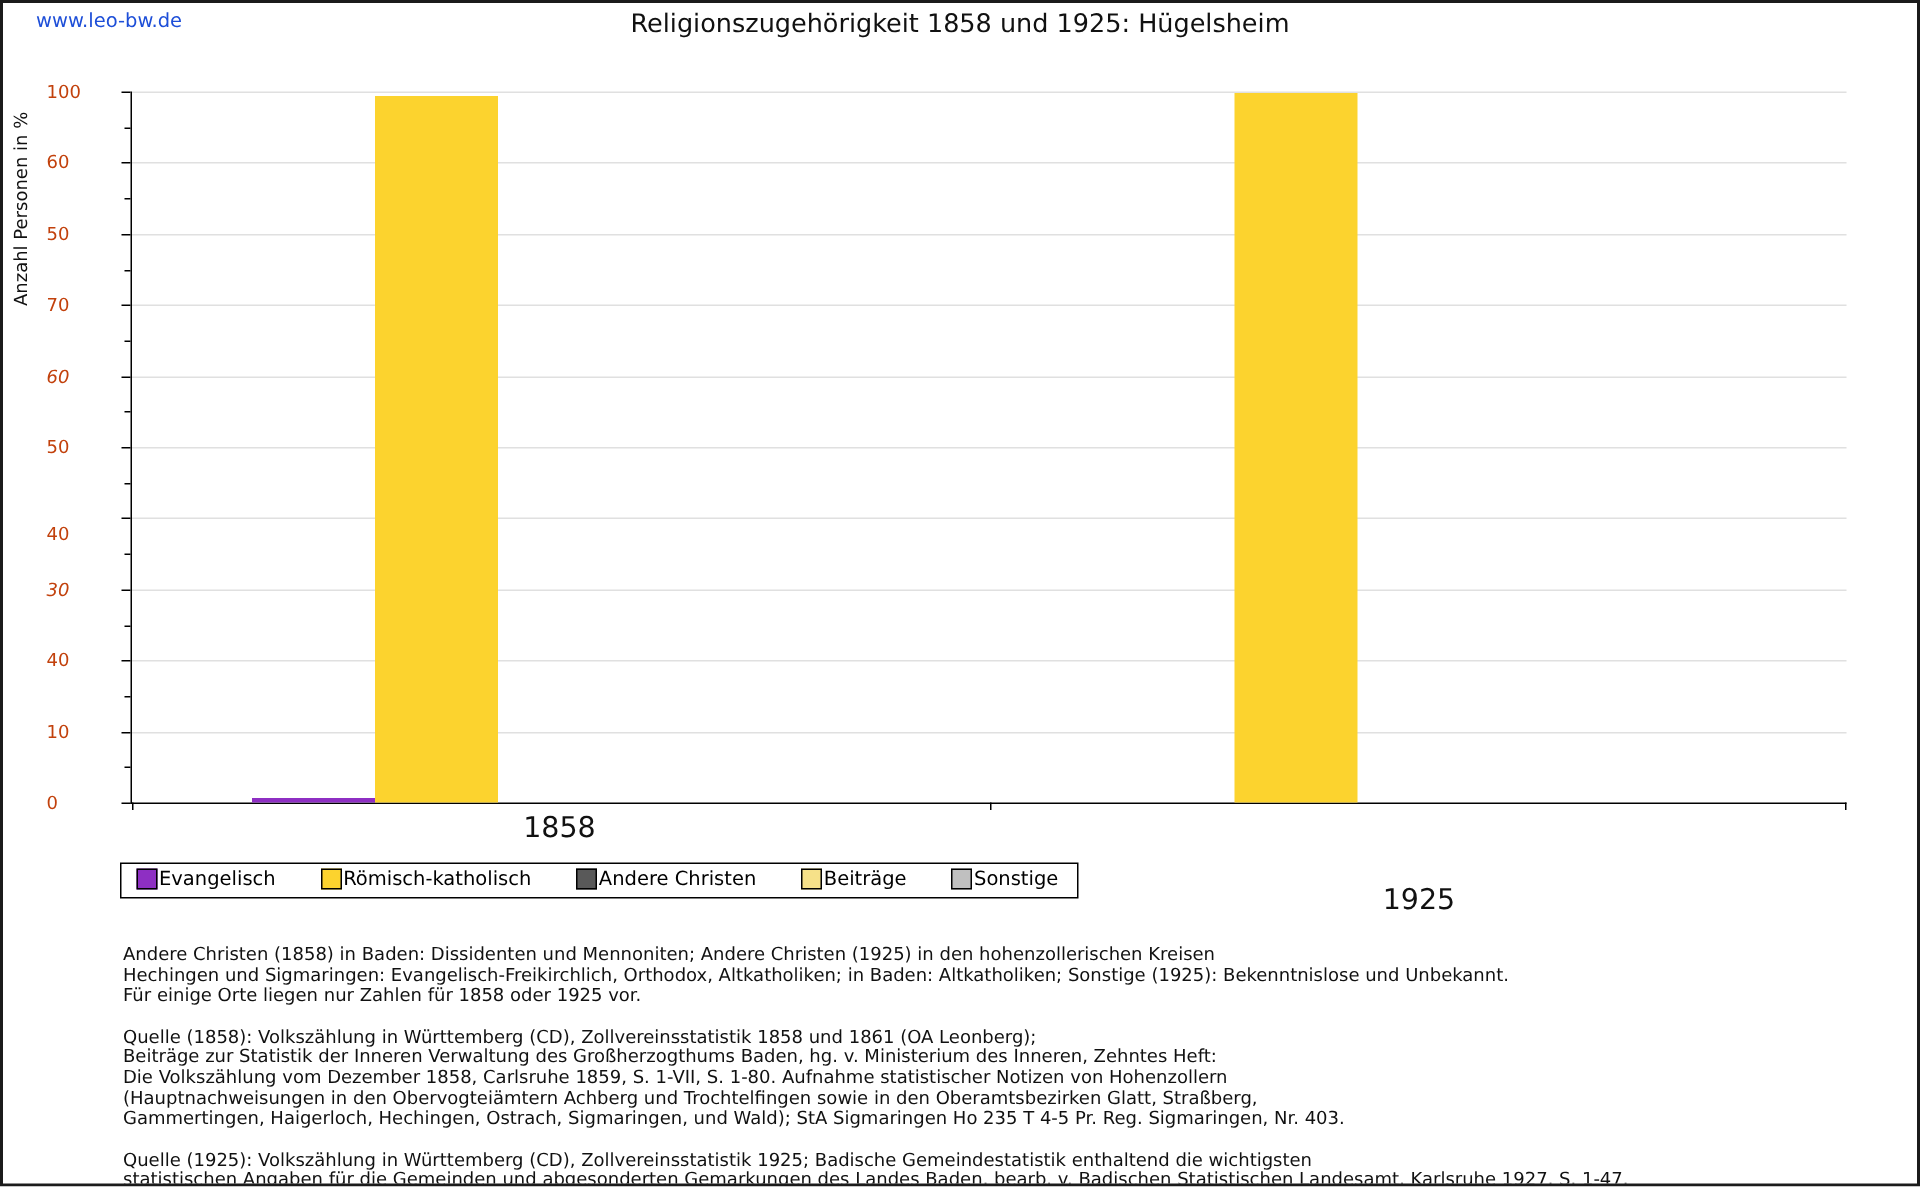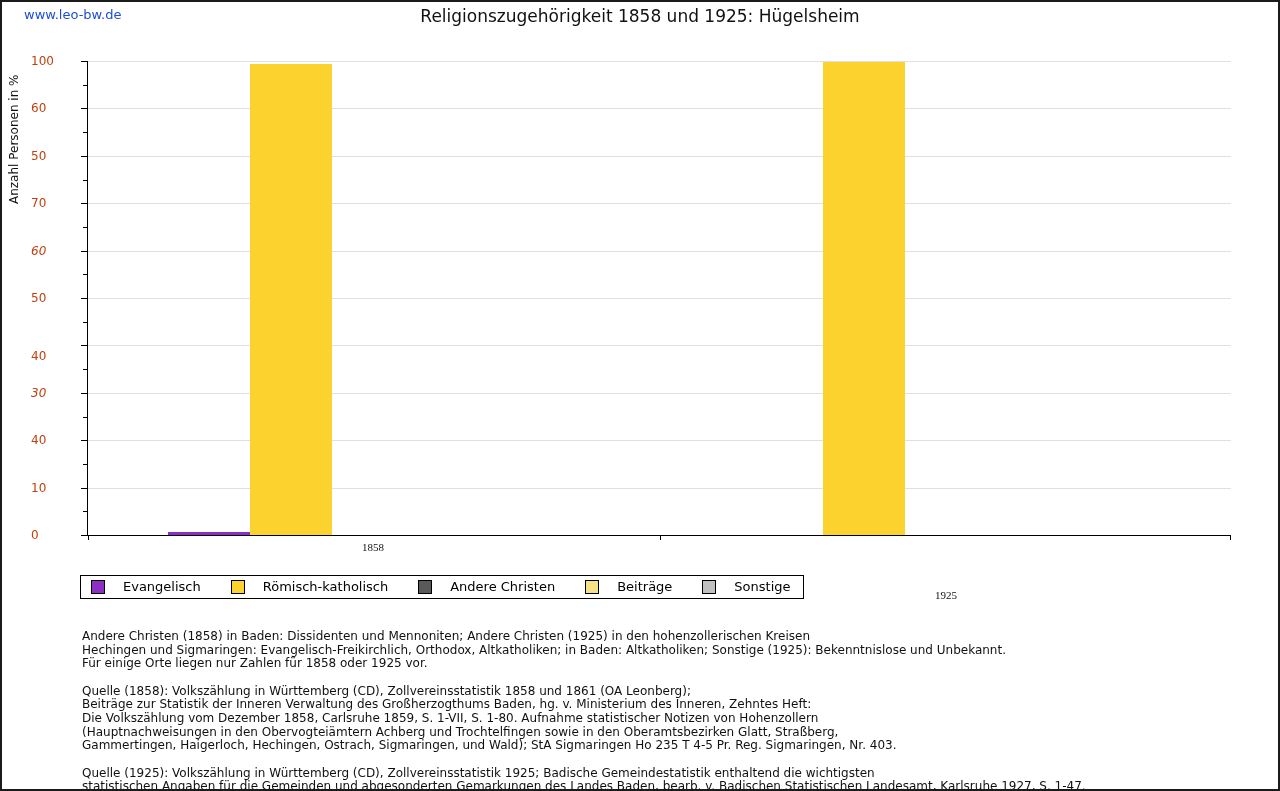--- a/index.html
+++ b/index.html
@@ -41,30 +41,30 @@
   .ytick { position: absolute; height: 1px; background: #000; }
   .ytick.major { left: -7px; width: 6px; }
   .ytick.minor { left: -5px; width: 4px; }
   .ylabel {
     position: absolute; left: -57px; width: 48px; text-align: left;
     font-size: 12px; color: #c2410c;
   }
   .xtick { position: absolute; top: 100%; width: 1px; height: 5px; background: #000; }
   .xlabel {
     position: absolute; top: calc(100% + 6px); width: 120px;
-    text-align: center; font-size: 11px; color: #111; font-family: Liberation Serif, serif;
+    text-align: center; font-size: 19px; color: #111;
   }
   .bar { position: absolute; bottom: 0; }
   .legend {
     position: absolute; left: 78px; top: 573px;
     display: inline-flex; align-items: center; gap: 30px;
     border: 1px solid #000; padding: 3px 12px 4px 10px;
     font-size: 13px; background: #fff;
   }
-  .legend-item { display: flex; align-items: center; gap: 18px; }
+  .legend-item { display: flex; align-items: flex-start; gap: 1px; }
   .legend-swatch {
     width: 12px; height: 12px; border: 1px solid #000; display: inline-block;
   }
   .footnotes { position: absolute; left: 80px; top: 628px; right: 30px; }
   .footnotes p {
     margin: 0 0 14px 0;
     font-size: 12px; line-height: 13.6px;
     white-space: pre-line; color: #111;
   }
 </style>

